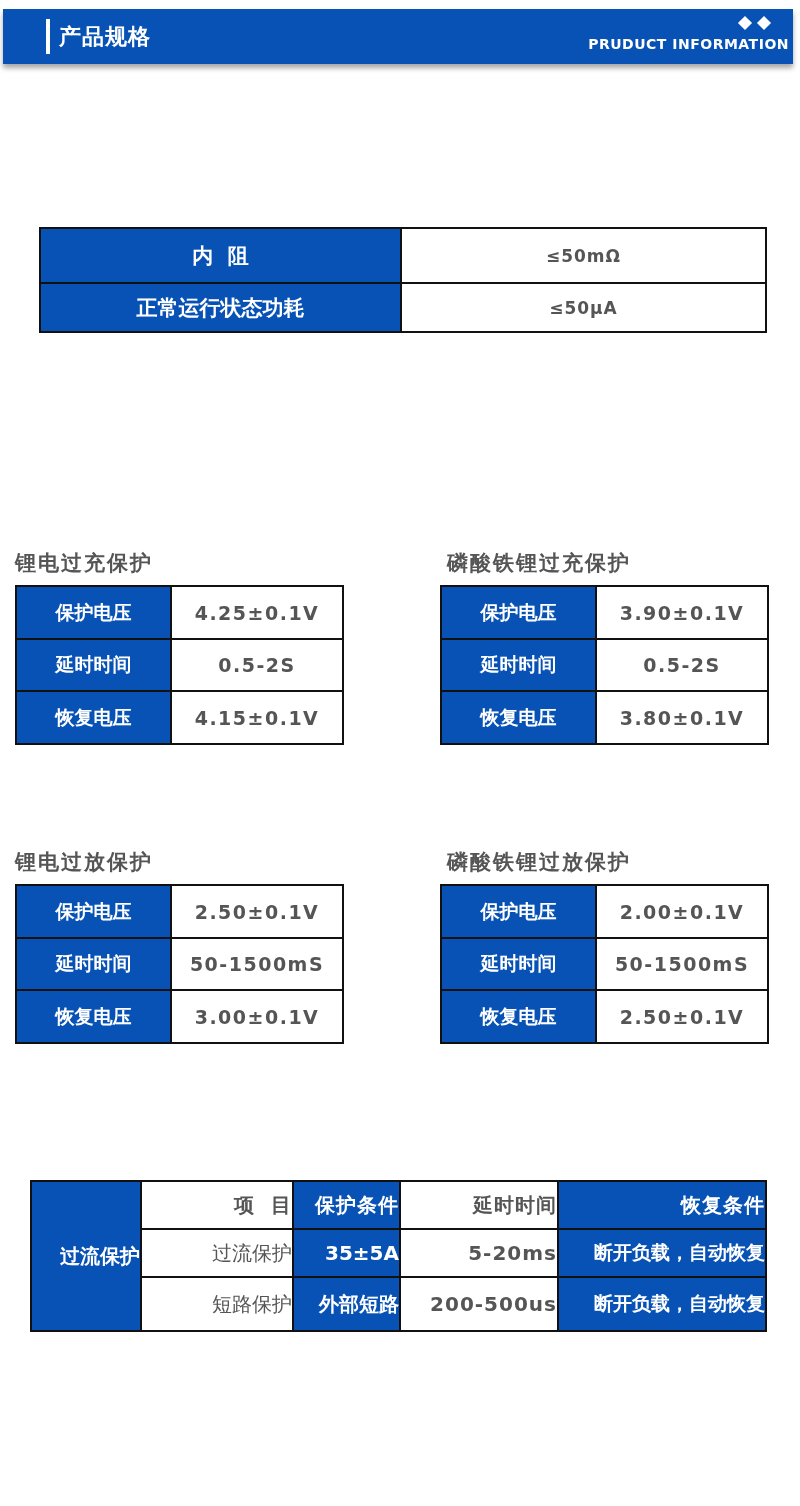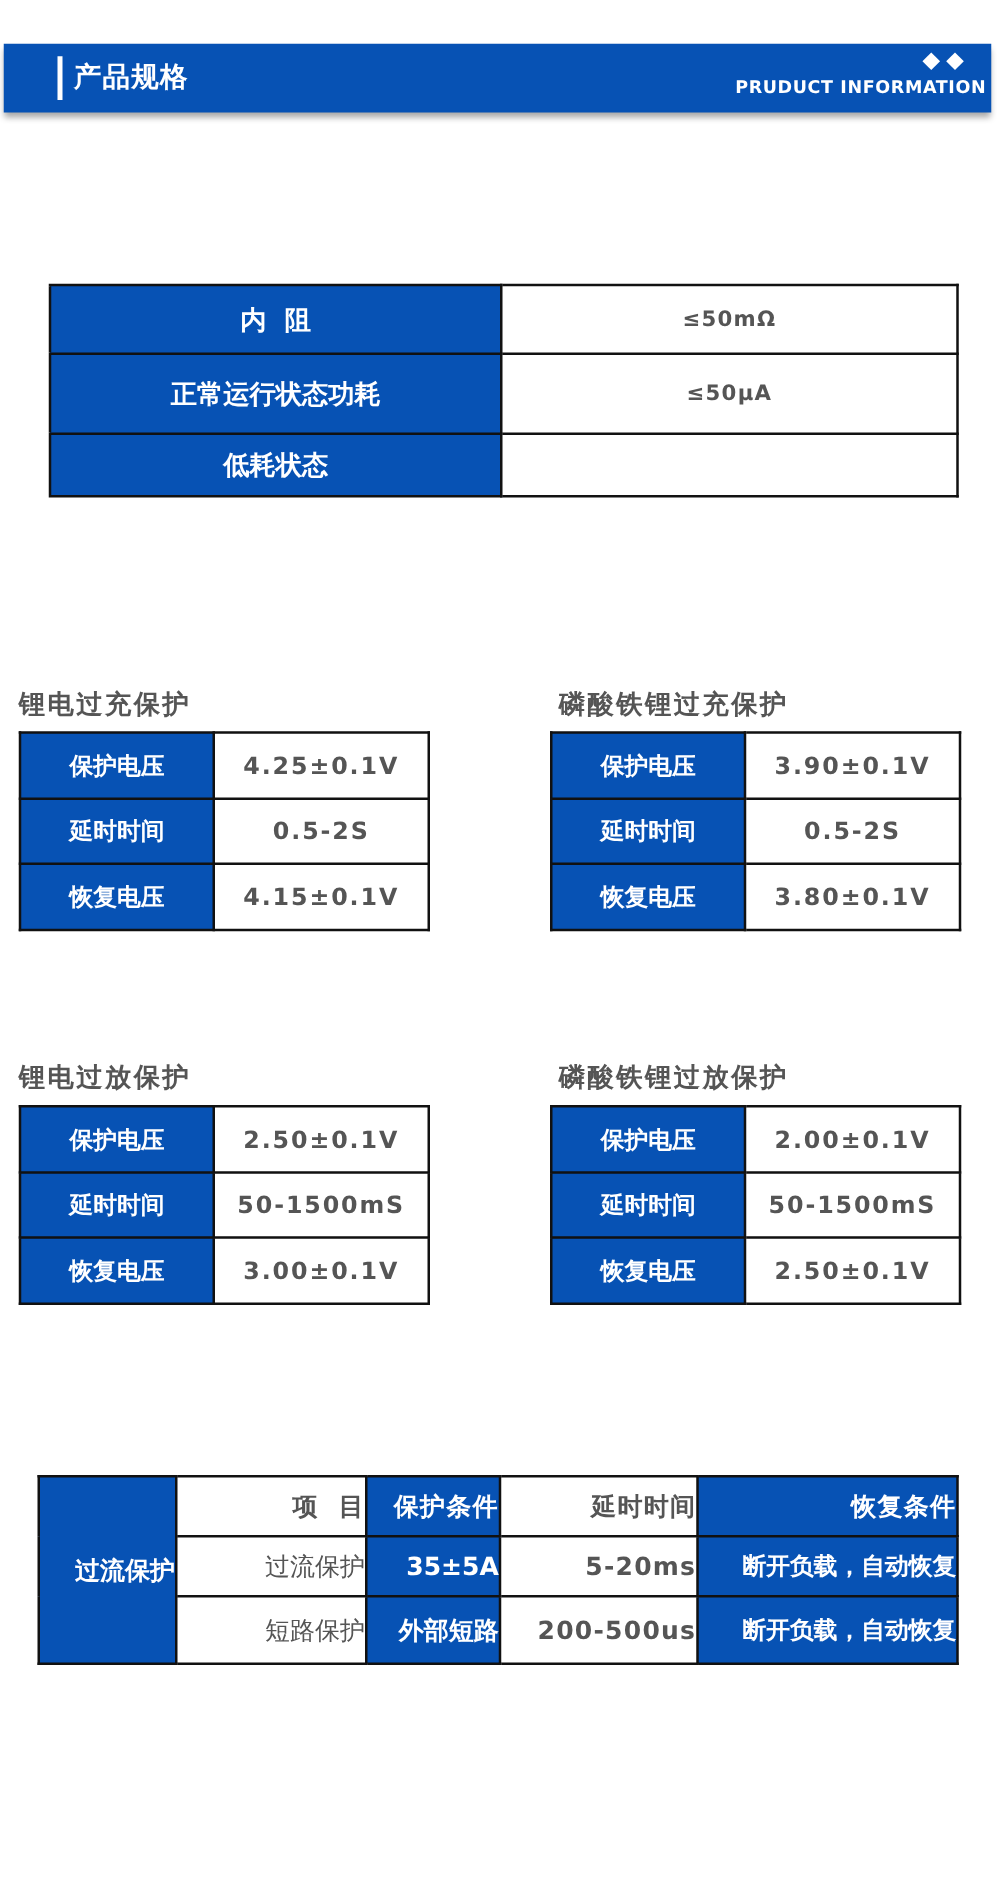--- a/index.html
+++ b/index.html
@@ -1,18 +1,18 @@
 <!DOCTYPE html>
 <html><head>
 <meta charset="utf-8">
 <style>
   html, body { margin:0; padding:0; background:#ffffff; }
   body { width:800px; height:1506px; position:relative; overflow:hidden;
          font-family:"DejaVu Sans","Liberation Sans",sans-serif; }
-  .abs { position:absolute;margin-top:26px; }
+  .abs { position:absolute; }
   .header { left:3px; top:9px; width:790px; height:55px; background:#0752b4;
             box-shadow:0 4px 5px rgba(0,0,0,0.35); }
   .header .bar { position:absolute; left:43px; top:10px; width:4px; height:35px; background:#ffffff; }
   .header .title { position:absolute; left:56px; top:10px; height:35px; line-height:35px;
                    color:#ffffff; font-size:22px; font-weight:bold; letter-spacing:1px; }
   .header .en { position:absolute; right:4px; top:27px; color:#ffffff; font-size:14px;
                 font-weight:bold; letter-spacing:0.5px; font-family:"DejaVu Sans",sans-serif; }
   .header .diamonds { position:absolute; right:24px; top:7px; height:14px; display:flex; gap:9px; }
   .header .diamond { width:10px; height:10px; background:#fff; transform:rotate(45deg); margin-top:2px; }
 
@@ -49,27 +49,23 @@
 <table class="spec" id="t1" style="left:39px; top:227px; width:726px;">
   <colgroup>
       <col style="width:361px">
       <col style="width:365px">
     </colgroup>
   <tbody>
       <tr style="height:55px">
     <td class="blue nobl" style="white-space:pre">内  阻</td>
     <td class="white">≤50mΩ</td>
   </tr>
-  <tr style="height:64px">
+  <tr style="height:49px">
     <td class="blue nobl">正常运行状态功耗</td>
     <td class="white">≤50μA</td>
-  </tr>
-  <tr style="height:50px">
-    <td class="blue nobl">低耗状态</td>
-    <td class="white"></td>
   </tr>
 </tbody>
   </table>
 
 <div class="sec-title" style="left:15px; top:549px;text-align:right;">锂电过充保护</div>
 <table class="spec small" style="left:15px; top:585px; width:327px;">
   <colgroup>
       <col style="width:155px">
       <col style="width:172px">
     </colgroup>

